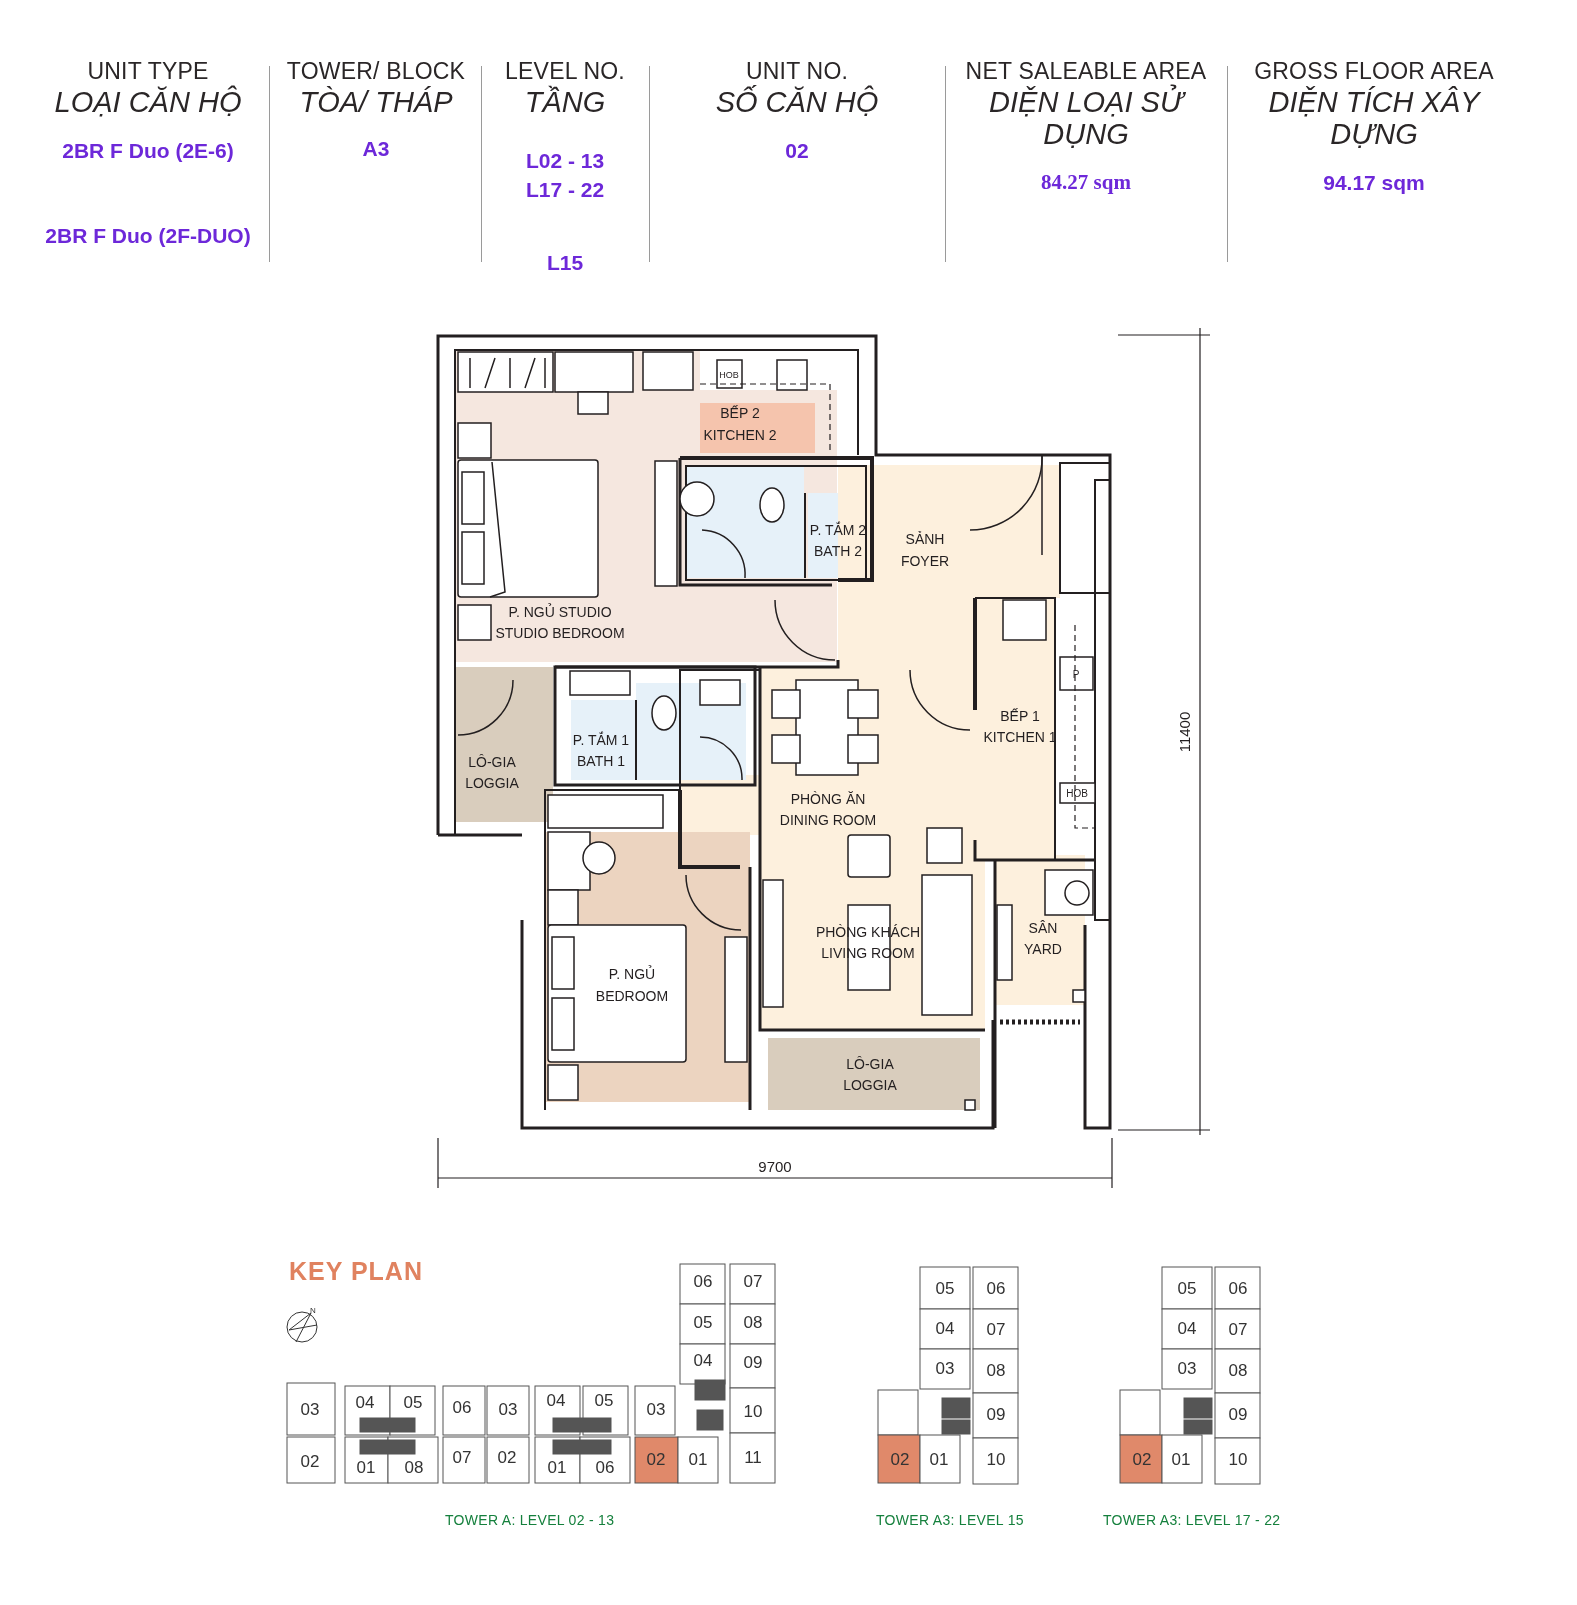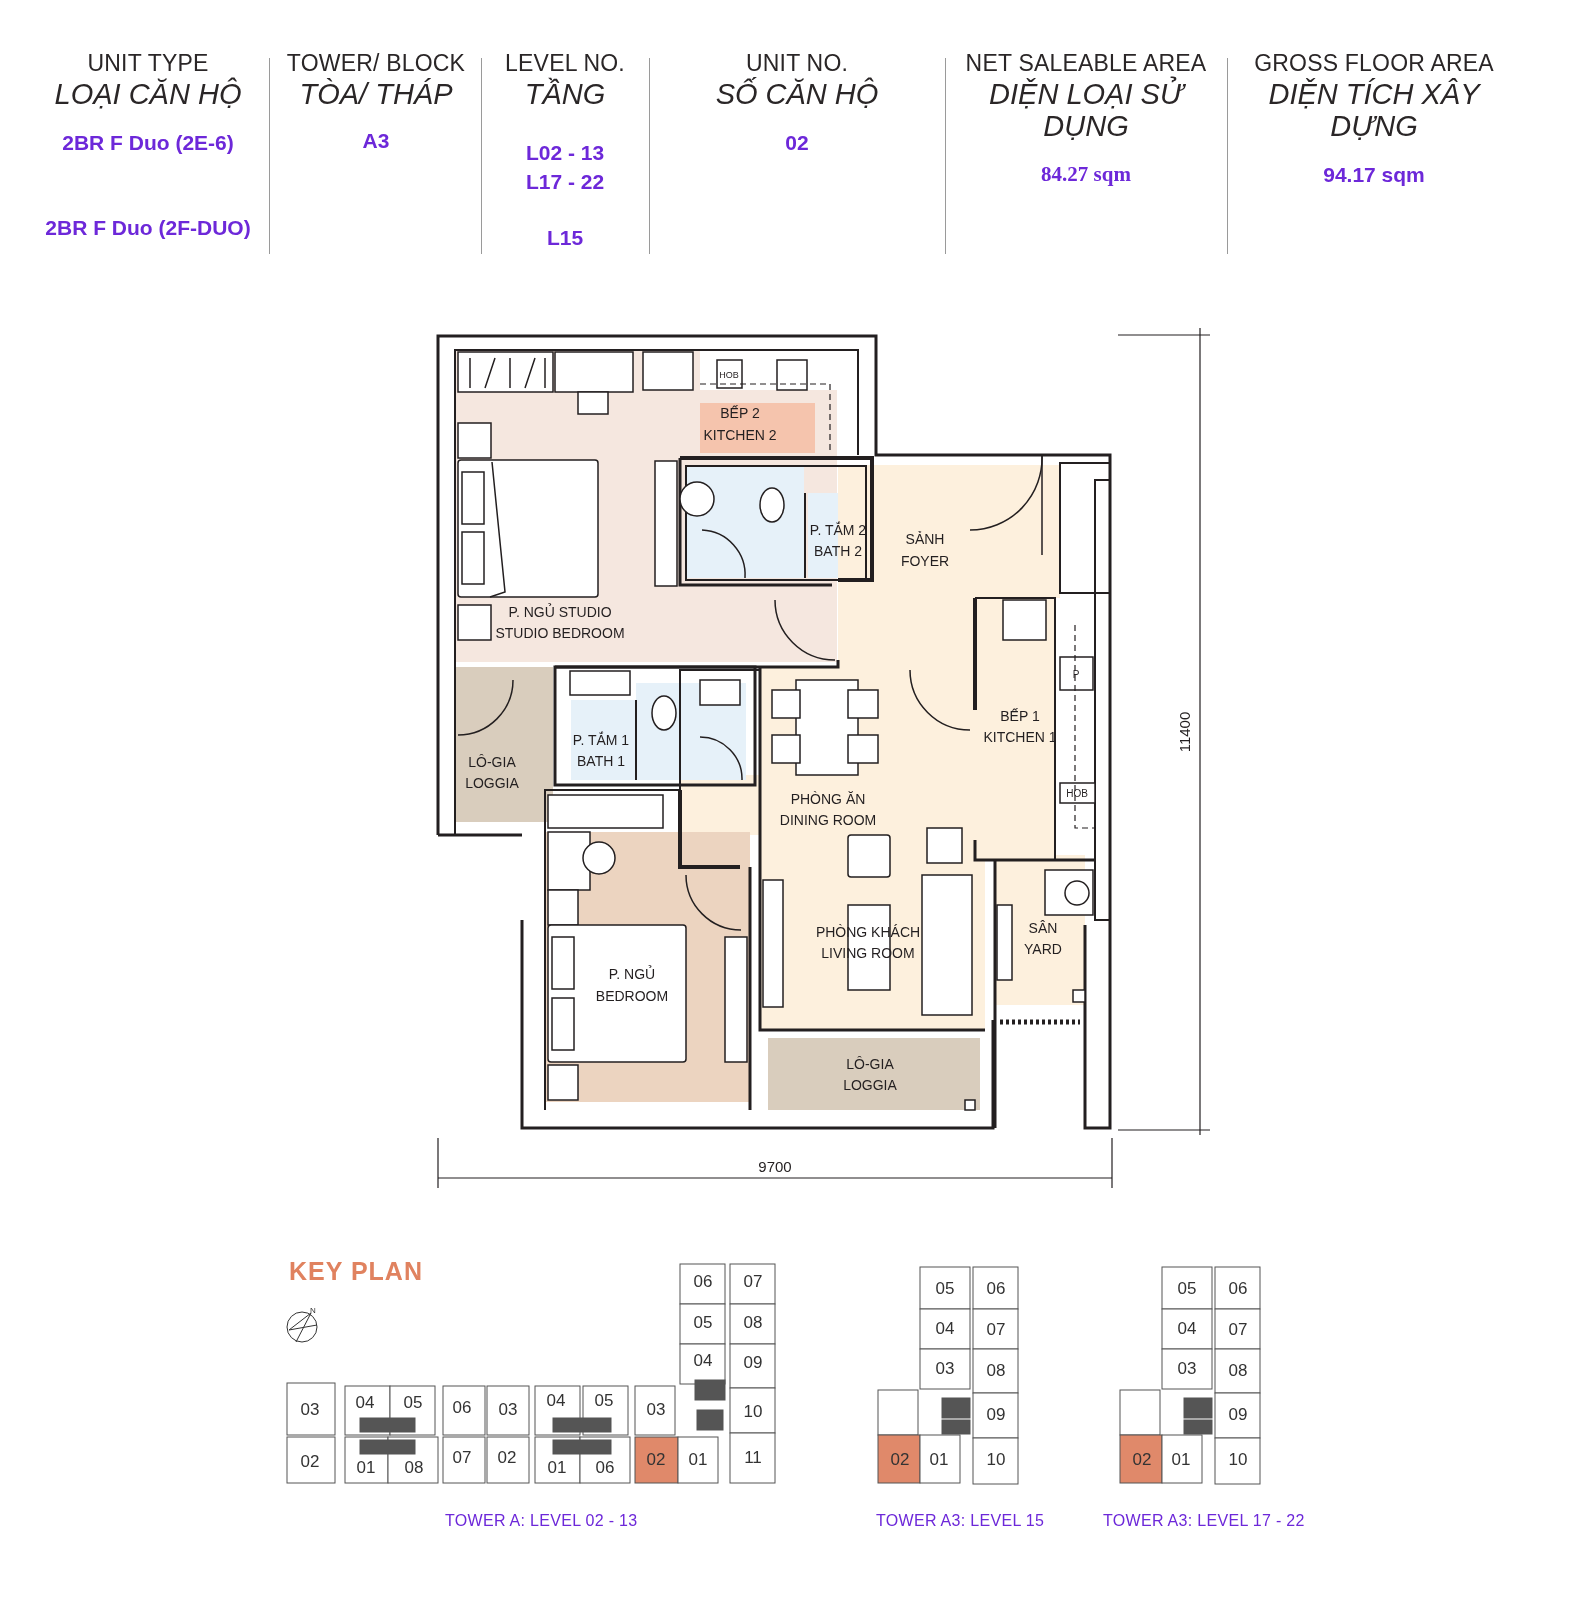--- a/index.html
+++ b/index.html
@@ -1,26 +1,26 @@
 <!DOCTYPE html>
 <html><head>
 <meta charset="utf-8">
 <style>
   html,body{margin:0;padding:0;background:#ffffff;}
   body{width:1577px;height:1605px;position:relative;overflow:hidden;font-family:"Liberation Sans",sans-serif;color:#231f20;}
-  .hdr{position:absolute;top:8px;left:0;width:1281px;height:260px;}
+  .hdr{position:absolute;top:16px;left:0;width:1281px;height:260px;}
   .col{position:absolute;top:40px;text-align:center;}
   .col .t1{font-size:23px;letter-spacing:0.2px;font-weight:normal;color:#2a2627;line-height:30px;}
   .col .t2{font-size:29px;font-style:italic;color:#2a2627;line-height:32px;}
   .col .v{font-size:21px;font-weight:bold;color:#6d28d9;line-height:29px;}
   .sep{position:absolute;top:50px;width:1px;height:196px;background:#9a9a9a;}
   .plan{position:absolute;left:0;top:0;}
   .rl{font-family:"Liberation Sans",sans-serif;font-size:14px;fill:#231f20;text-anchor:middle;}
   .kp-title{position:absolute;left:289px;top:1257px;font-size:25px;font-weight:bold;color:#e0825f;letter-spacing:1px;}
-  .cap{position:absolute;font-size:16px;color:#6d28d9;letter-spacing:0.3px;}
+  .cap{position:absolute;font-size:14px;color:#15803d;letter-spacing:0.3px;}
   .kl{font-family:"Liberation Sans",sans-serif;font-size:17px;fill:#333;text-anchor:middle;}
 </style>
 </head>
 <body>
 
 <div class="hdr">
   <div class="col" style="left:28px;width:240px;">
     <div class="t1">UNIT TYPE</div>
     <div class="t2">LOẠI CĂN HỘ</div>
     <div class="v" style="margin-top:18px;">2BR F Duo (2E-6)</div>
@@ -33,21 +33,21 @@
     <div class="t2">TÒA/ THÁP</div>
     <div class="v" style="margin-top:16px;">A3</div>
   </div>
   <div class="sep" style="left:481px;"></div>
 
   <div class="col" style="left:482px;width:166px;">
     <div class="t1">LEVEL NO.</div>
     <div class="t2">TẦNG</div>
     <div class="v" style="margin-top:28px;">L02 - 13</div>
     <div class="v">L17 - 22</div>
-    <div class="v" style="margin-top:27px;">L15</div>
+    <div class="v" style="margin-top:44px;">L15</div>
   </div>
   <div class="sep" style="left:649px;"></div>
 
   <div class="col" style="left:650px;width:294px;">
     <div class="t1">UNIT NO.</div>
     <div class="t2">SỐ CĂN HỘ</div>
     <div class="v" style="margin-top:18px;">02</div>
   </div>
   <div class="sep" style="left:945px;"></div>
 

